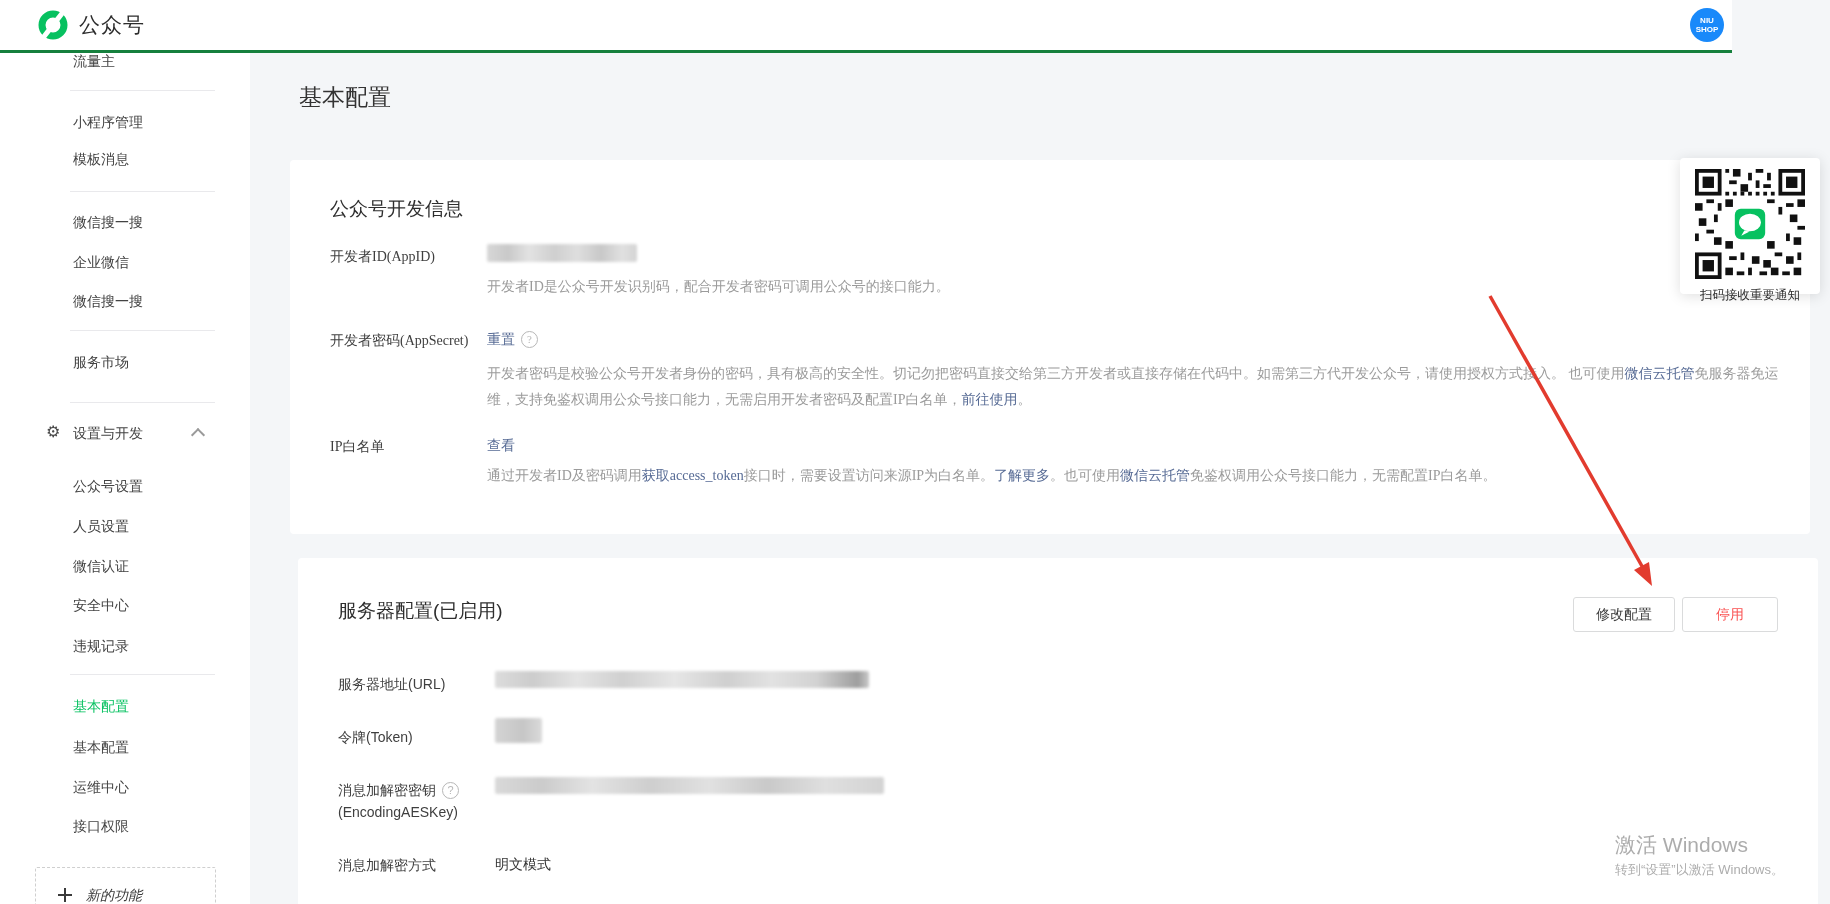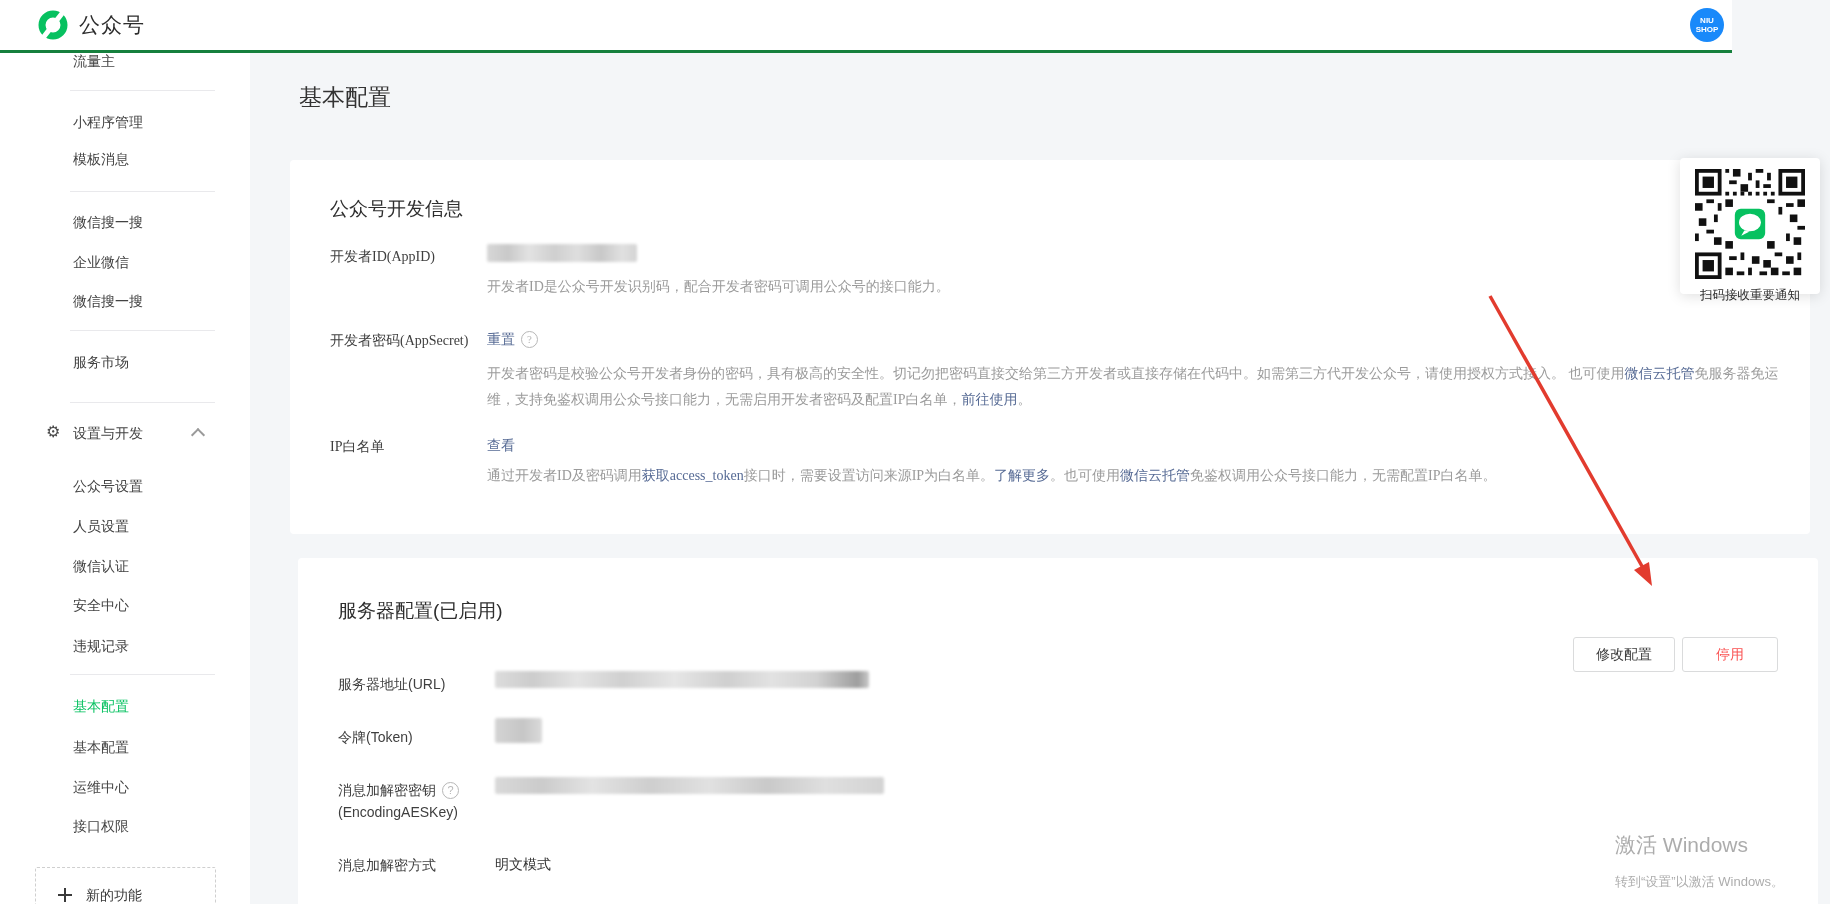--- a/index.html
+++ b/index.html
@@ -18,54 +18,54 @@
   .sidebar{position:absolute;top:50px;left:0;width:250px;height:854px;background:#fff;z-index:10;}
   .si{position:absolute;left:73px;font-size:14px;color:#434343;line-height:18px;cursor:pointer;white-space:nowrap;}
   .si.active{color:#07c160;}
   .sdiv{position:absolute;left:70px;width:145px;height:1px;background:#e9e9ec;}
   .gear{position:absolute;left:-27px;top:-1px;font-size:16px;color:#4a4a4a;}
   .chev{position:absolute;left:120px;top:6px;width:8px;height:8px;border-left:2px solid #9a9a9a;border-top:2px solid #9a9a9a;transform:rotate(45deg);}
   .newbox{position:absolute;left:35px;top:817px;width:179px;height:80px;border:1px dashed #cfcfcf;border-radius:2px;cursor:pointer;}
   .plus{position:absolute;left:22px;top:20px;width:14px;height:14px;}
   .plus::before{content:"";position:absolute;left:0;top:6px;width:14px;height:2px;background:#3a3a3a;}
   .plus::after{content:"";position:absolute;left:6px;top:0;width:2px;height:14px;background:#3a3a3a;}
-  .newlabel{position:absolute;left:50px;top:19px;font-size:14px;color:#3a3a3a;}
+  .newlabel{position:absolute;left:50px;top:19px;font-size:14px;color:#3a3a3a;font-style:italic;}
 
   
   .page-title{position:absolute;left:299px;top:82px;font-size:23px;color:#333;z-index:5;}
   .card{position:absolute;background:#fff;border-radius:4px;z-index:5;}
   #card1{left:290px;top:160px;width:1520px;height:374px;font-family:Liberation Serif, serif;}
   #card2{left:298px;top:558px;width:1520px;height:400px;}
   .sec-h{position:absolute;left:40px;font-size:19px;color:#2e2e2e;}
   .lab{position:absolute;left:40px;width:150px;font-size:14px;color:#3f3f3f;line-height:22px;}
   .val{position:absolute;left:197px;font-size:14px;color:#353535;line-height:20px;}
   .desc{position:absolute;left:197px;width:1305px;font-size:14px;color:#9b9b9b;line-height:26px;}
   .lnk{color:#576b95;cursor:pointer;}
   .blur{position:absolute;border-radius:2px;filter:blur(1.6px);}
   .blur.b1{background:linear-gradient(90deg,#d7d7d7 0%,#c9c9c9 14%,#e2e2e2 28%,#cfcfcf 45%,#dedede 60%,#c8c8c8 76%,#e0e0e0 90%,#d4d4d4 100%);}
   .blur.b2{background:linear-gradient(90deg,#dcdcdc 0%,#cccccc 10%,#e4e4e4 22%,#d0d0d0 34%,#e6e6e6 48%,#cfcfcf 62%,#e2e2e2 74%,#d2d2d2 86%,#9e9e9e 97%,#c9c9c9 100%);}
   .blur.b3{background:linear-gradient(90deg,#d4d4d4,#c6c6c6 60%,#dadada);}
   .blur.b4{background:linear-gradient(90deg,#d9d9d9 0%,#cbcbcb 12%,#e3e3e3 25%,#cecece 40%,#e1e1e1 55%,#c9c9c9 70%,#dfdfdf 85%,#d3d3d3 100%);}
   .help{display:inline-block;width:15px;height:15px;line-height:14px;border:1px solid #b7b7b7;border-radius:50%;
         color:#b7b7b7;font-size:11px;text-align:center;margin-left:6px;vertical-align:1px;}
   .btn{position:absolute;top:39px;height:35px;box-sizing:border-box;background:#fff;border:1px solid #dadbdc;border-radius:3px;
-       font-size:14px;color:#3a3a3a;text-align:center;line-height:33px;cursor:pointer;margin-top:40px;}
+       font-size:14px;color:#3a3a3a;text-align:center;line-height:33px;cursor:pointer;}
   #btnModify{left:1275px;width:102px;}
   #btnDisable{left:1384px;width:96px;color:#fa5151;}
 
   
   .qrbox{position:absolute;left:1680px;top:158px;width:140px;height:136px;background:#fff;border-radius:4px;
          box-shadow:0 2px 14px rgba(0,0,0,.13);z-index:20;text-align:center;}
   .qrbox svg{margin-top:11px;}
   .qrcap{font-size:12.5px;color:#2e2e2e;margin-top:4px;}
 
   
   .arrow{position:absolute;left:0;top:0;z-index:40;pointer-events:none;}
   .wm1{position:absolute;left:1615px;top:831px;font-size:21px;color:#808080;opacity:.65;z-index:25;}
-  .wm2{position:absolute;left:1615px;top:861px;font-size:13px;color:#808080;opacity:.65;z-index:25;margin-top:12px;}
+  .wm2{position:absolute;left:1615px;top:861px;font-size:13px;color:#808080;opacity:.65;z-index:25;}
 </style>
 </head>
 <body>
 
 <div class="page">
 
   <div class="topbar">
     <div class="brand">
       <svg width="30" height="30" viewBox="0 0 30 30">
         <circle cx="15" cy="15" r="11" fill="none" stroke="#07c160" stroke-width="7"></circle>

